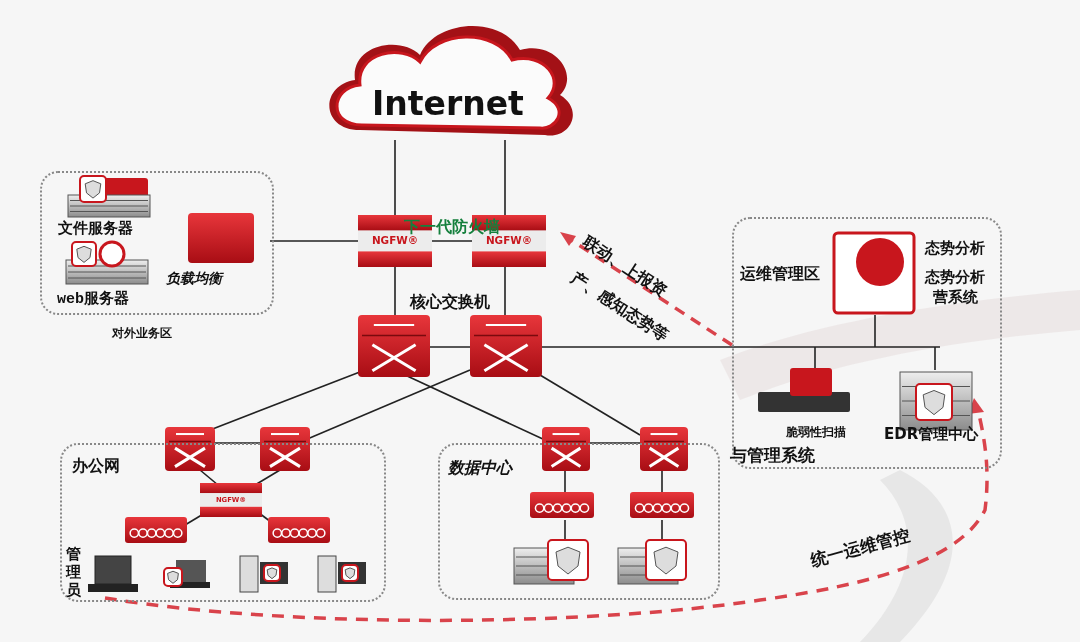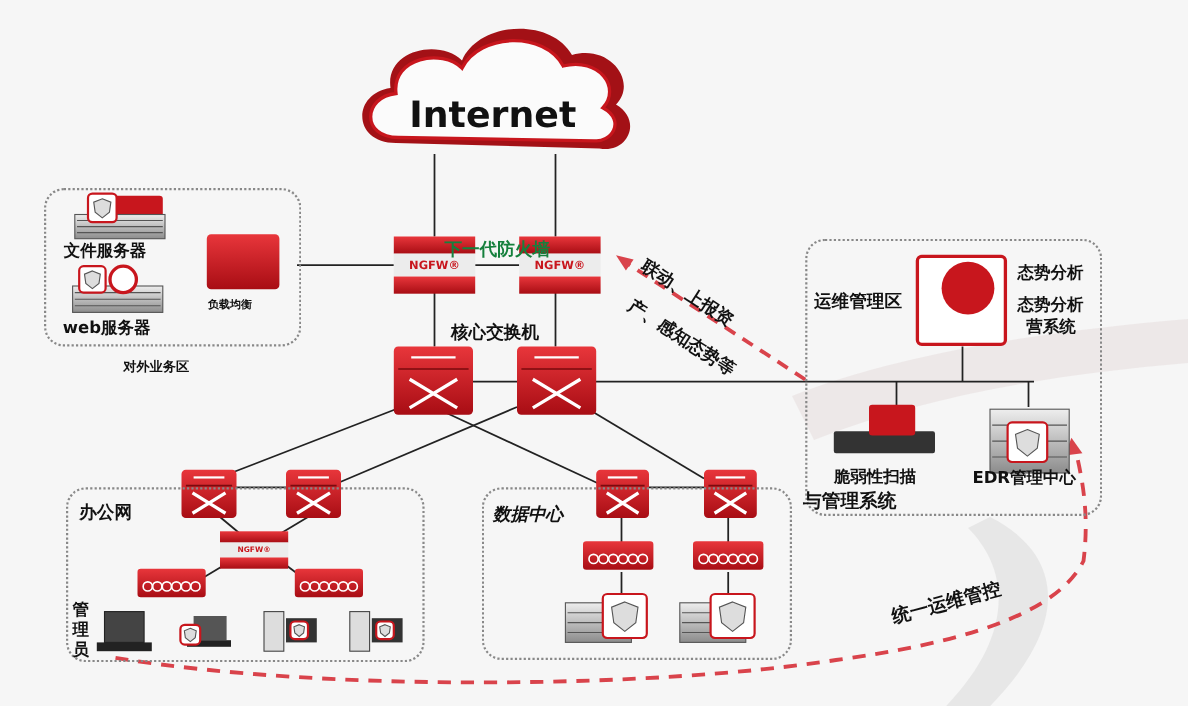--- a/index.html
+++ b/index.html
@@ -258,29 +258,29 @@
   <div class="zone" style="left:40px;top:171px;width:230px;height:140px;"></div>
   <div class="zone" style="left:732px;top:217px;width:266px;height:248px;"></div>
   <div class="zone" style="left:60px;top:443px;width:322px;height:155px;"></div>
   <div class="zone" style="left:438px;top:443px;width:278px;height:153px;"></div>
 
   <div class="lbl" style="left:372px;top:84px;font-size:33px;">Internet</div>
   <div class="lbl" style="left:404px;top:184px;font-size:16px;color:#15803d;margin-top:33px;">下一代防火墙</div>
   <div class="lbl" style="left:410px;top:292px;font-size:16px;">核心交换机</div>
 
   <div class="lbl" style="left:58px;top:219px;font-size:15px;">文件服务器</div>
-  <div class="lbl" style="left:57px;top:289px;font-size:15px;">web服务器</div>
-  <div class="lbl" style="left:189px;top:270px;font-size:10px;">负载均衡</div>
+  <div class="lbl" style="left:57px;top:289px;font-size:15px;font-family:Liberation Mono, monospace;">web服务器</div>
+  <div class="lbl" style="left:166px;top:270px;font-size:14px;font-style:italic;">负载均衡</div>
   <div class="lbl" style="left:112px;top:325px;font-size:12px;">对外业务区</div>
 
   <div class="lbl" style="left:740px;top:240px;font-size:16px;margin-top:24px;">运维管理区</div>
   <div class="lbl" style="left:925px;top:239px;font-size:15px;">态势分析</div>
   <div class="lbl" style="left:925px;top:268px;font-size:15px;">态势分析</div>
   <div class="lbl" style="left:933px;top:288px;font-size:15px;">营系统</div>
-  <div class="lbl" style="left:758px;top:424px;font-size:15px;">脆弱性扫描</div>
+  <div class="lbl" style="left:786px;top:424px;font-size:12px;">脆弱性扫描</div>
   <div class="lbl" style="left:730px;top:444px;font-size:17px;">与管理系统</div>
   <div class="lbl" style="left:884px;top:425px;font-size:15px;">EDR管理中心</div>
 
   <div class="lbl" style="left:72px;top:456px;font-size:16px;">办公网</div>
   <div class="lbl" style="left:66px;top:545px;font-size:15px;">管</div>
   <div class="lbl" style="left:66px;top:563px;font-size:15px;">理</div>
   <div class="lbl" style="left:66px;top:581px;font-size:15px;">员</div>
   <div class="lbl" style="left:448px;top:458px;font-size:16px;font-style:italic;">数据中心</div>
 
   <div class="lbl" style="left:590px;top:232px;font-size:16px;transform:rotate(33deg);transform-origin:left top;">联动、上报资</div>

